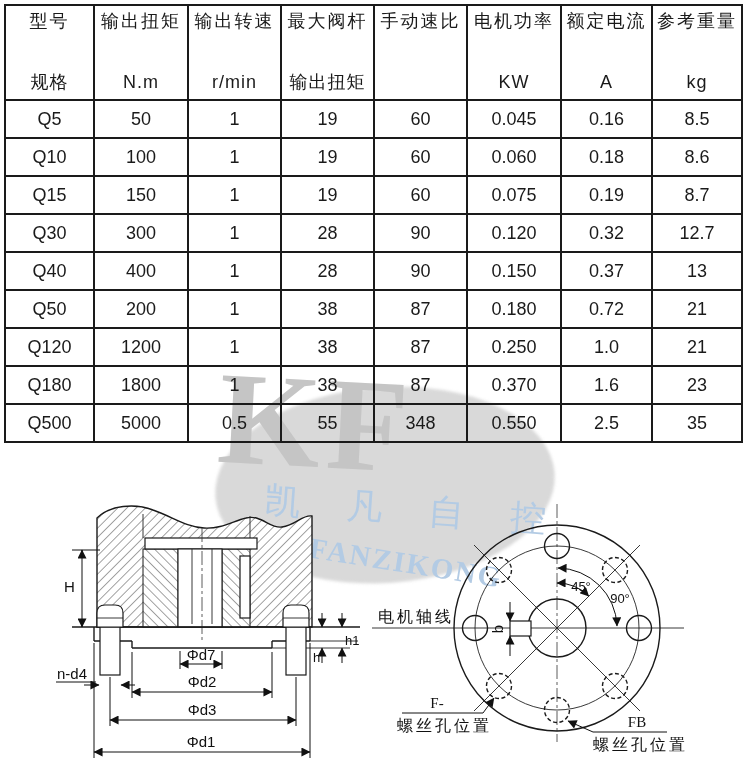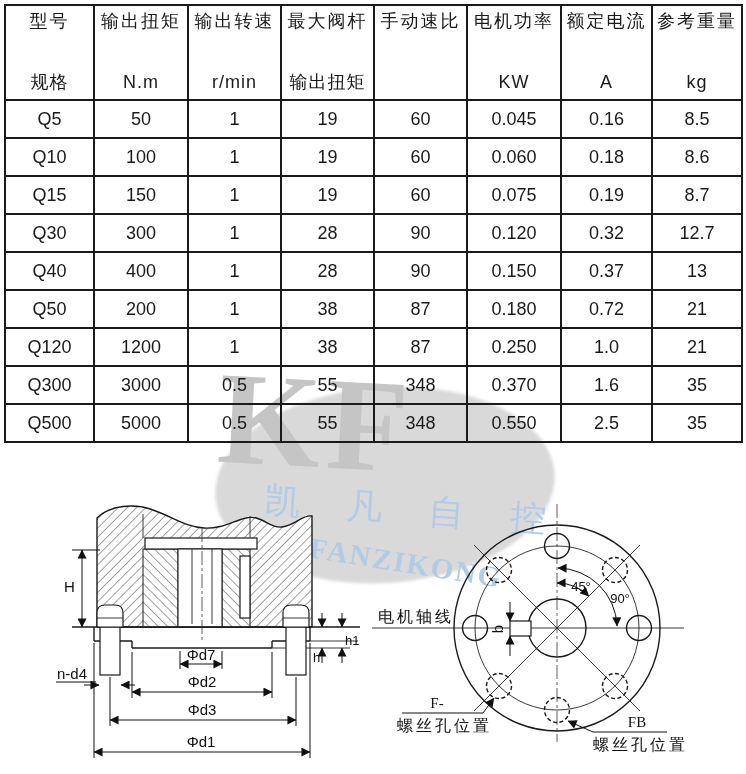--- a/index.html
+++ b/index.html
@@ -161,28 +161,28 @@
           <td>Q120</td>
           <td>1200</td>
           <td>1</td>
           <td>38</td>
           <td>87</td>
           <td>0.250</td>
           <td>1.0</td>
           <td>21</td>
         </tr>
         <tr>
-          <td>Q300</td>
-          <td>3000</td>
-          <td>0.5</td>
-          <td>55</td>
-          <td>348</td>
+          <td>Q180</td>
+          <td>1800</td>
+          <td>1</td>
+          <td>38</td>
+          <td>87</td>
           <td>0.370</td>
           <td>1.6</td>
-          <td>35</td>
+          <td>23</td>
         </tr>
         <tr>
           <td>Q500</td>
           <td>5000</td>
           <td>0.5</td>
           <td>55</td>
           <td>348</td>
           <td>0.550</td>
           <td>2.5</td>
           <td>35</td>

